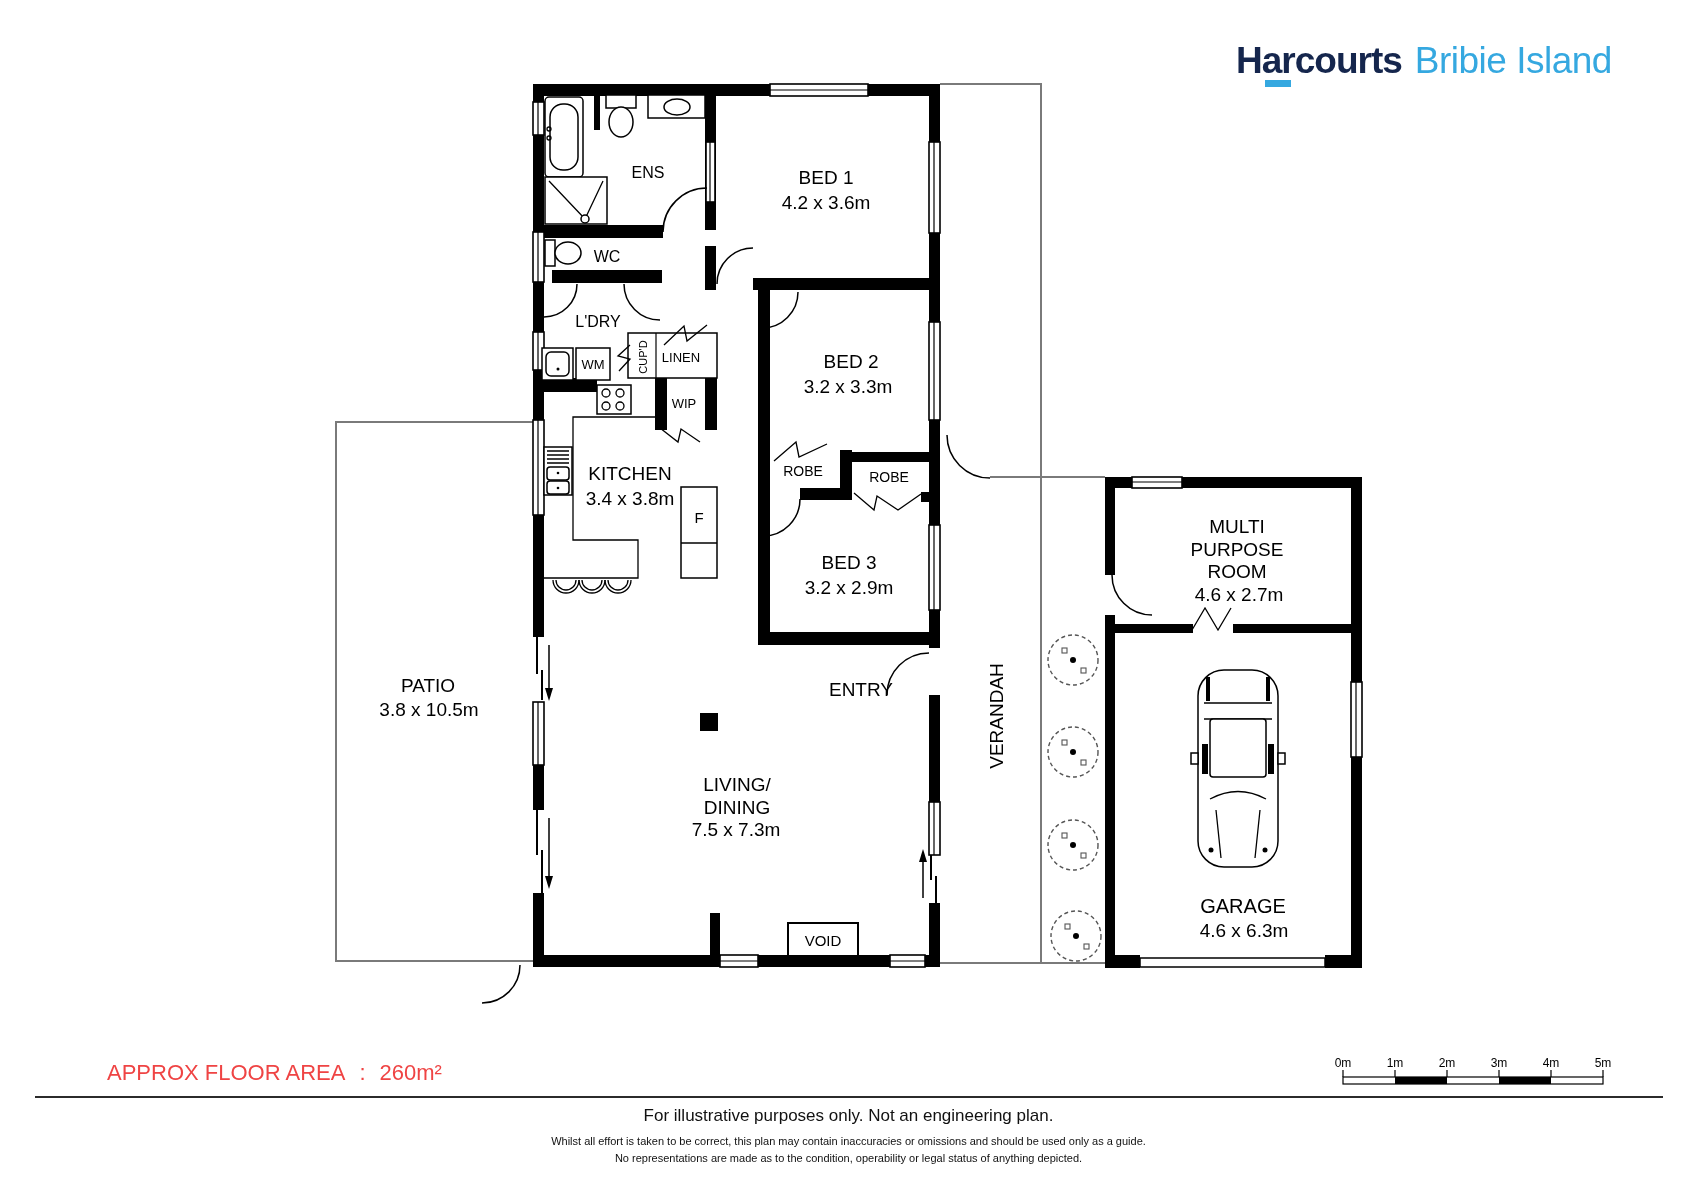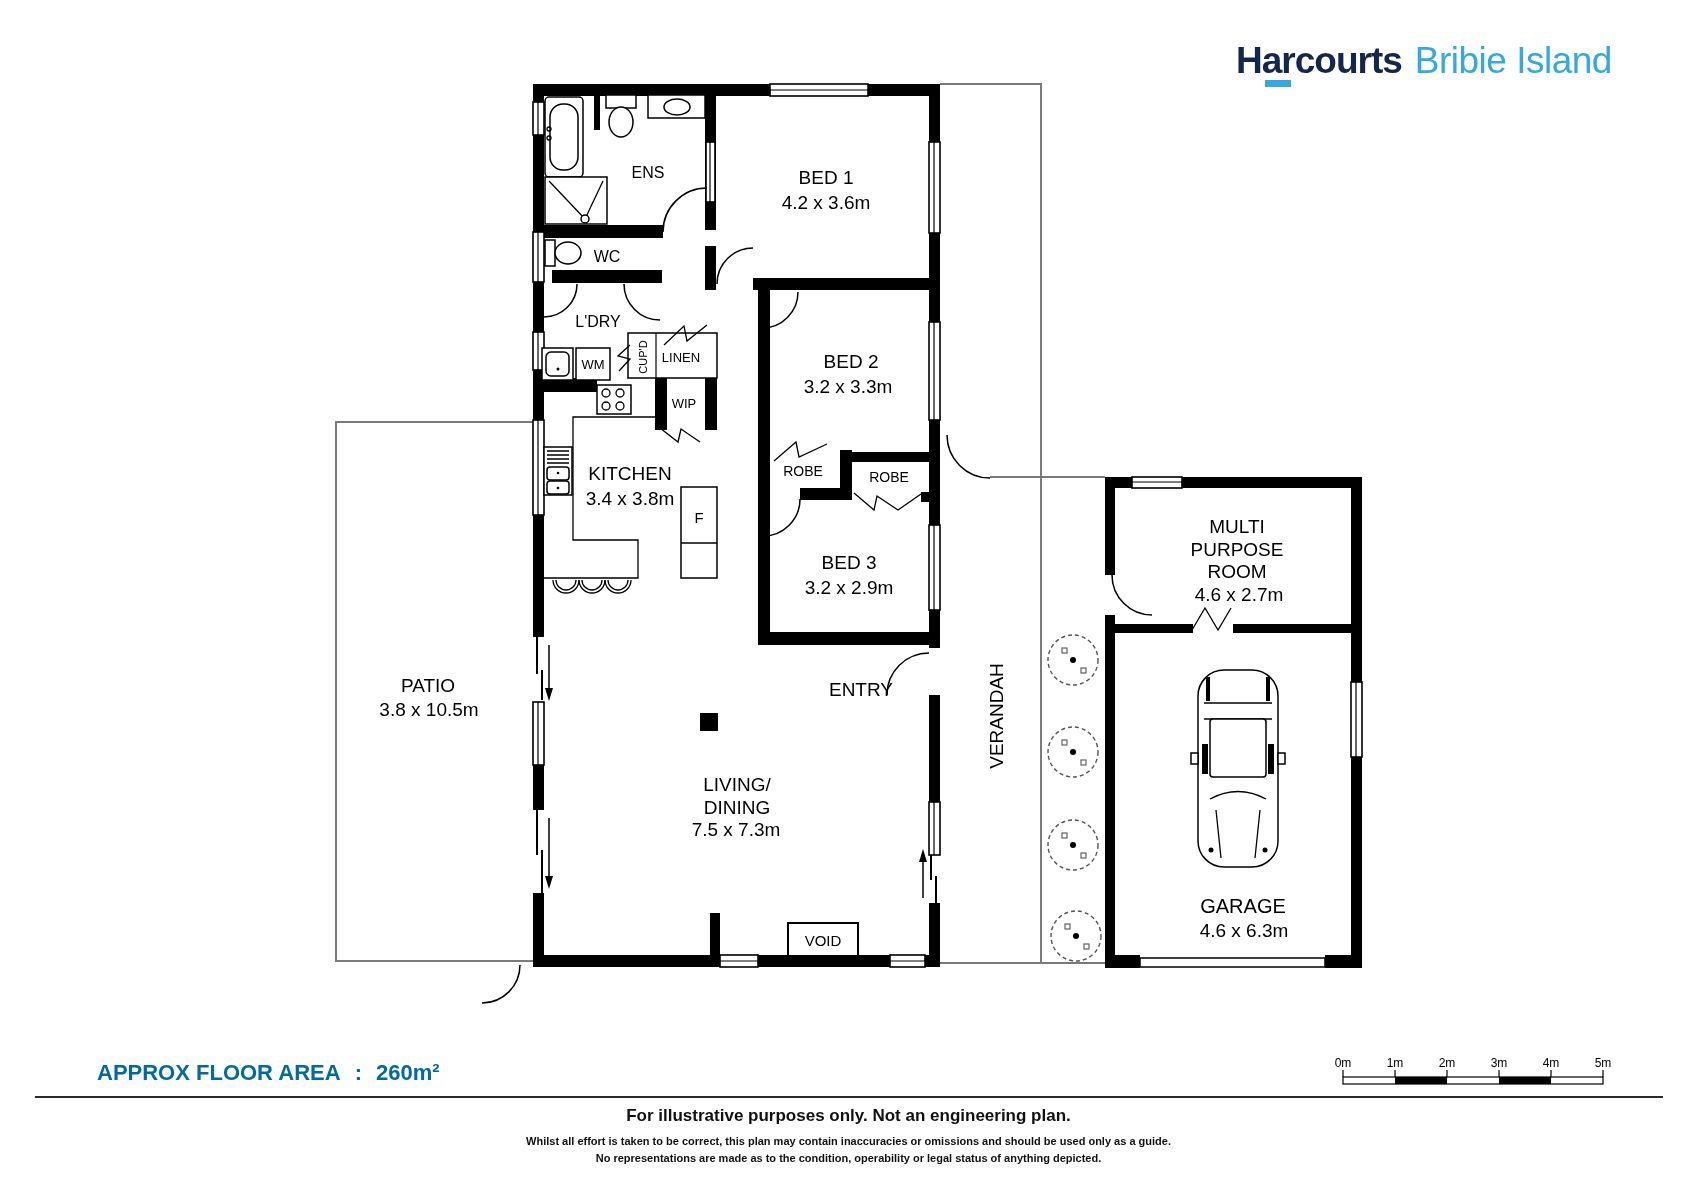--- a/index.html
+++ b/index.html
@@ -21,24 +21,24 @@
   .fx{fill:#fff;stroke:#000;stroke-width:1.5;}
   .fxl{stroke:#000;stroke-width:1.3;fill:none;}
   .door{stroke:#000;stroke-width:1.5;fill:none;}
   .zig{stroke:#000;stroke-width:1.3;fill:none;}
   .slide{stroke:#000;stroke-width:2;fill:none;}
   .arrow{stroke:#000;stroke-width:1.5;fill:none;}
   .ahead{fill:#000;}
   .tree{fill:#fff;stroke:#555;stroke-width:1.4;stroke-dasharray:4 3;}
   .treedetail{fill:none;stroke:#555;stroke-width:1.1;}
   
-  .floor-area{position:absolute;left:97px;top:1060px;font-size:22px;font-weight:bold;color:#0369a1;}
+  .floor-area{position:absolute;left:107px;top:1060px;font-size:22px;font-weight:normal;color:#ef4444;}
   .floor-area .sep{margin:0 14px;}
   .footer-rule{position:absolute;left:35px;top:1096px;width:1628px;height:2px;background:#2b2b2b;}
-  .disclaimer{position:absolute;left:0;top:1106px;width:1697px;text-align:center;color:#111;font-weight:bold;}
+  .disclaimer{position:absolute;left:0;top:1106px;width:1697px;text-align:center;color:#111;}
   .disclaimer .d1{font-size:17px;margin:0 0 9px 0;}
   .disclaimer .d2{font-size:11px;margin:0 0 5px 0;}
   .disclaimer .d3{font-size:11px;margin:0;}
 </style>
 </head>
 <body>
 
 <div class="page">
 
   <div class="logo">

